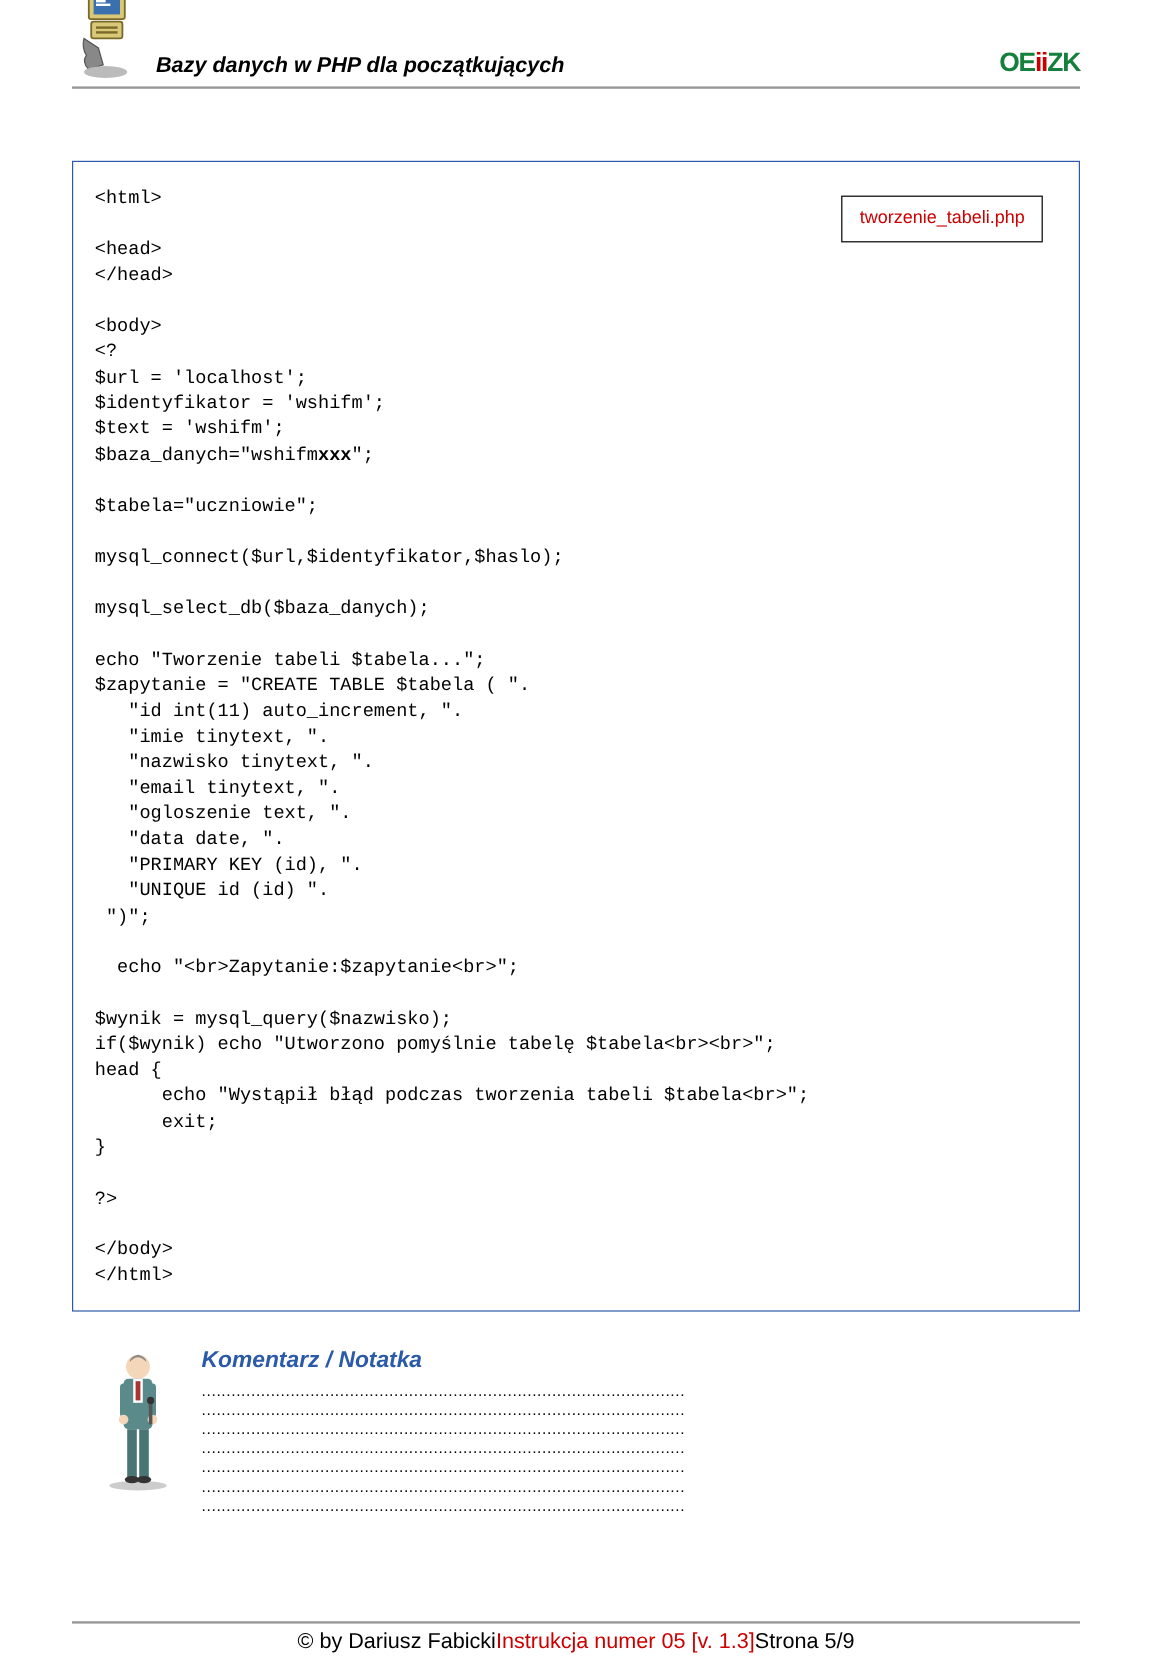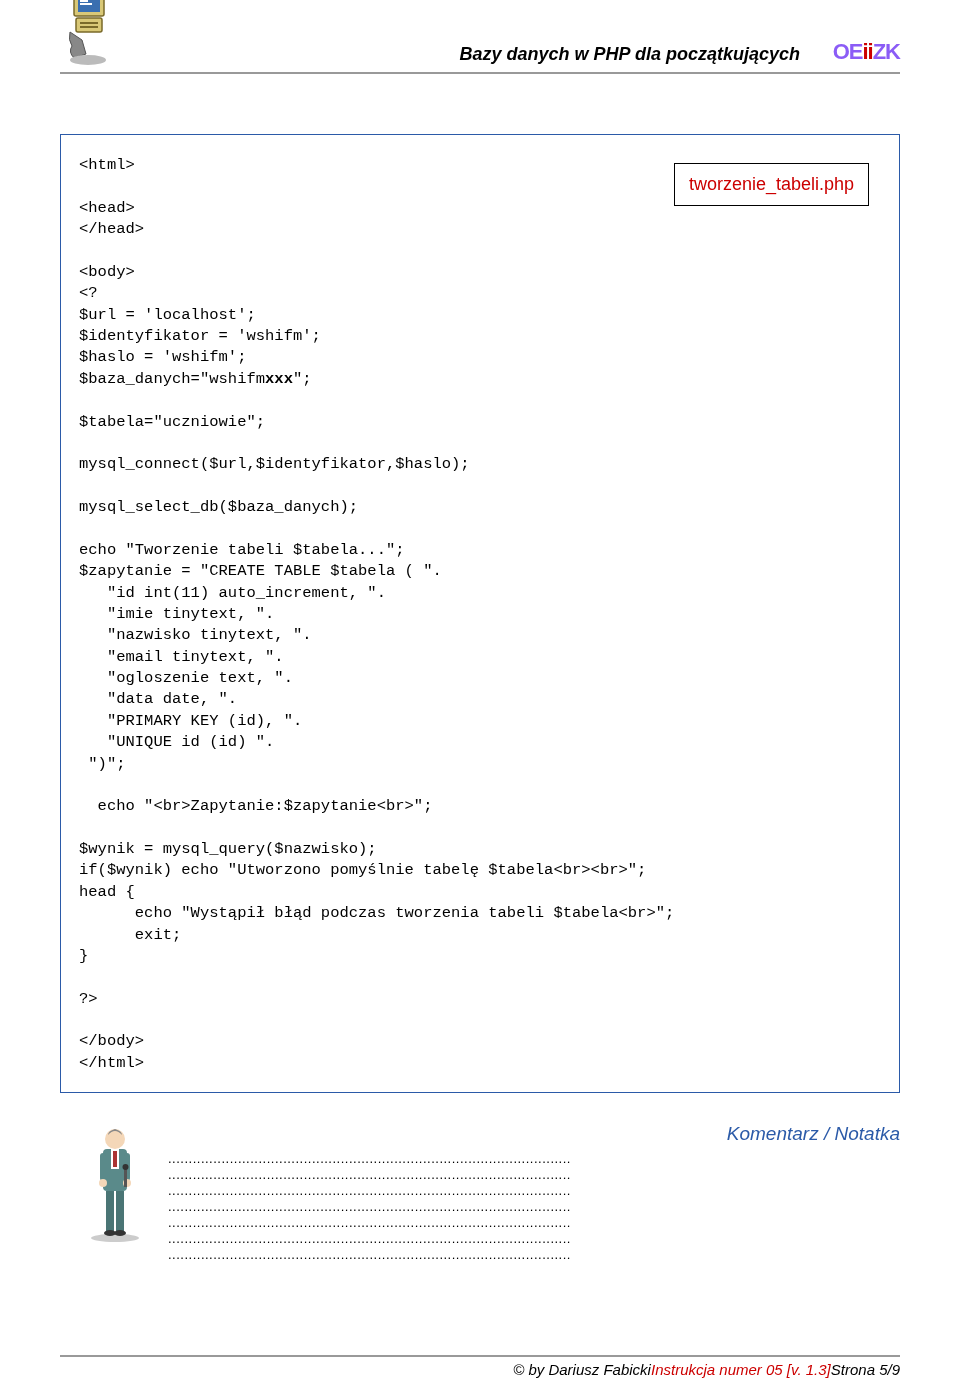--- a/index.html
+++ b/index.html
@@ -29,37 +29,37 @@
   }
   .computer-icon {
     position: absolute;
     left: 6px;
     top: -18px;
     width: 48px;
     height: 78px;
   }
   .header-title {
     flex: 1;
-    text-align: right;
+    text-align: left;
     font-style: italic;
     font-weight: bold;
     font-size: 18px;
     padding-bottom: 5px;
   }
   .header-right {
     width: 100px;
     text-align: right;
     padding-bottom: 5px;
   }
   .logo-text {
     font-weight: 900;
     font-size: 22px;
     letter-spacing: -1px;
   }
-  .logo-blue { color: #8b5cf6; }
+  .logo-blue { color: #15803d; }
   .logo-red { color: #cc0000; }
   .header-rule {
     margin: 0 60px;
     border: none;
     border-top: 2px solid #999;
   }
   .content {
     padding: 60px 60px 0 60px;
   }
   .code-box {
@@ -72,21 +72,21 @@
     white-space: pre;
     color: #000;
   }
   .file-label {
     position: absolute;
     right: 30px;
     top: 28px;
     border: 1.5px solid #000;
     padding: 8px 14px;
     font-family: Arial, sans-serif;
-    font-size: 18px;
+    font-size: 15px;
     color: #cc0000;
     white-space: nowrap;
   }
   .bold { font-weight: bold; }
   .note-section {
     margin-top: 30px;
     display: flex;
     align-items: flex-start;
     gap: 18px;
     padding-left: 20px;
@@ -94,48 +94,46 @@
   .note-icon {
     width: 70px;
     height: 120px;
     flex-shrink: 0;
   }
   .note-body {
     flex: 1;
   }
   .note-title {
     font-style: italic;
-    font-weight: normal;
+    font-weight: bold;
     font-size: 19px;
     color: #2b5aa8;
     margin-bottom: 6px;
-    text-align: right;
   }
   .note-line {
     font-size: 13px;
     letter-spacing: 0.5px;
     color: #000;
     margin: 1px 0;
   }
   .footer-wrap {
     position: absolute;
     bottom: 18px;
     left: 60px;
     right: 60px;
   }
   .footer-rule {
     border: none;
     border-top: 2px solid #999;
     margin: 0 0 4px 0;
   }
   .footer {
     display: flex;
-    justify-content: flex-end;
-    font-style: italic;
-    font-size: 15px;
+    justify-content: center;
+    font-size: 18px;
   }
   .footer-center { color: #cc0000; }
 </style>
 </head>
 <body>
 
 <div class="page">
 
   <div class="header">
     <div class="header-left">
@@ -161,21 +159,21 @@
   <div class="content">
     <div class="code-box"><div class="file-label">tworzenie_tabeli.php</div><span>&lt;html&gt;</span>
 
 <span>&lt;head&gt;</span>
 <span>&lt;/head&gt;</span>
 
 <span>&lt;body&gt;</span>
 <span>&lt;?</span>
 <span>$url = 'localhost';</span>
 <span>$identyfikator = 'wshifm';</span>
-<span>$haslo = 'wshifm';</span>
+<span>$text = 'wshifm';</span>
 <span>$baza_danych="wshifm</span><span class="bold">xxx</span><span>";</span>
 
 <span>$tabela="uczniowie";</span>
 
 <span>mysql_connect($url,$identyfikator,$haslo);</span>
 
 <span>mysql_select_db($baza_danych);</span>
 
 <span>echo "Tworzenie tabeli $tabela...";</span>
 <span>$zapytanie = "CREATE TABLE $tabela ( ".</span>

